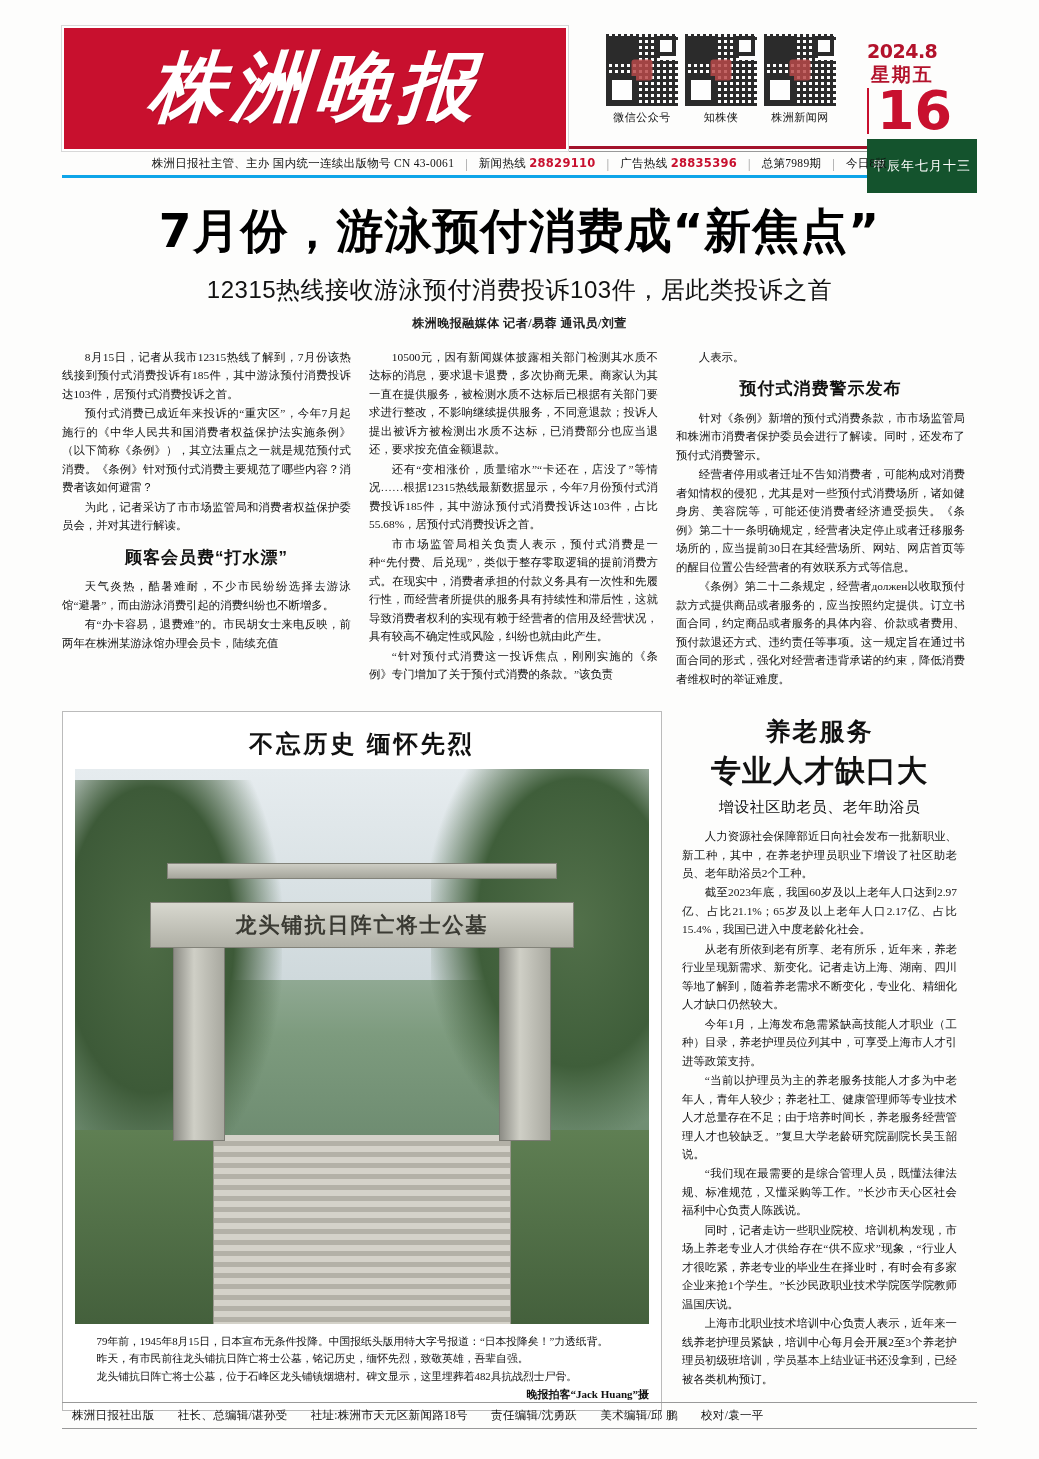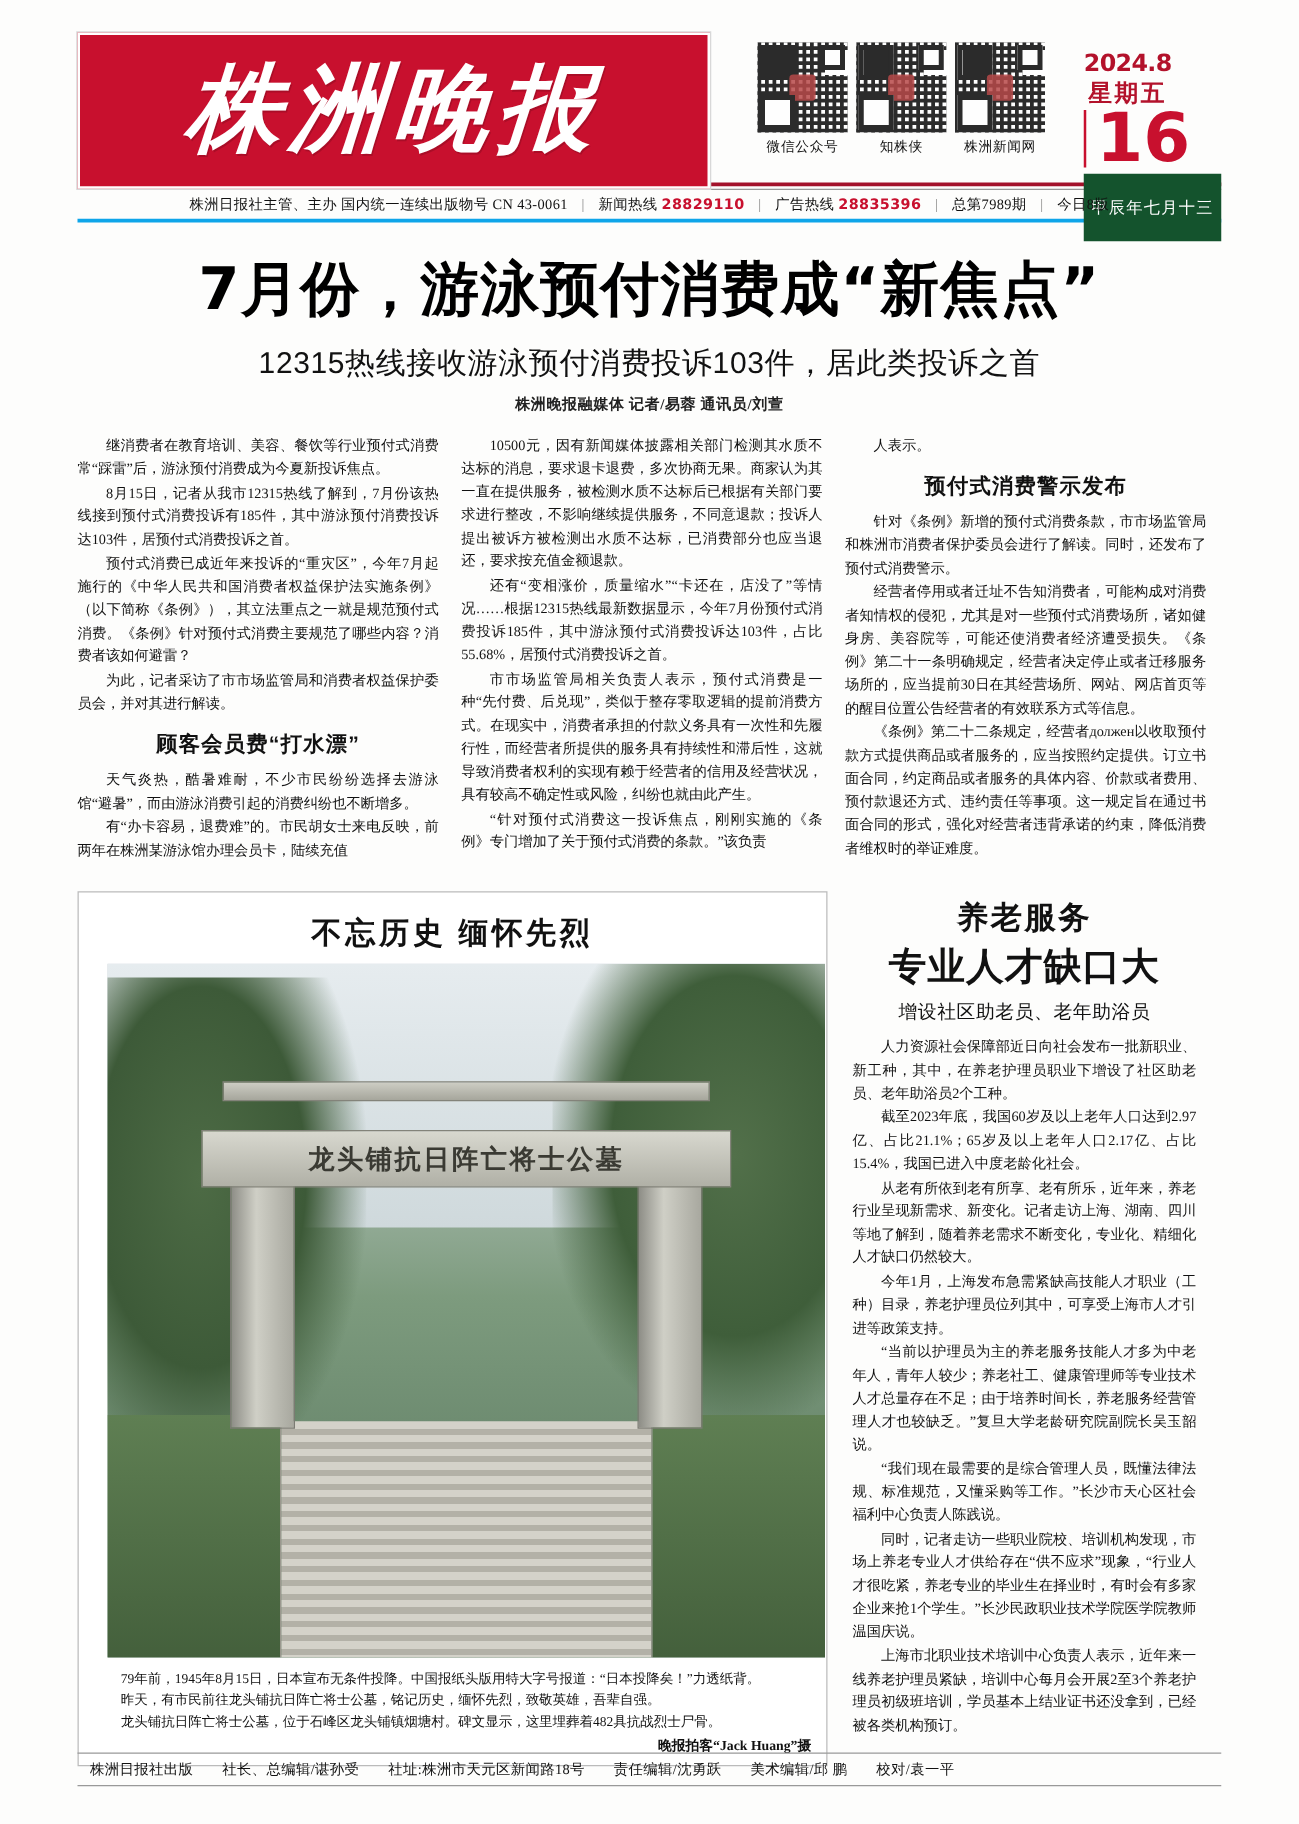--- a/index.html
+++ b/index.html
@@ -100,21 +100,20 @@
   .lower { display: flex; gap: 20px; margin-top: 22px; }
   .photo-block { width: 600px; border: 1px solid #bbb; background: #fff; padding: 10px 12px 8px; }
   .photo-title {
     text-align: center; font-family: "Liberation Sans", sans-serif; font-weight: bold;
     font-size: 24px; letter-spacing: 3px; padding: 6px 0 9px;
   }
   .photo {
     width: 100%; height: 555px; position: relative; overflow: hidden;
     background:
       linear-gradient(180deg,#cfd8dd 0%,#bcc9cf 16%,#9fb4a4 30%,#7d9b7e 48%,#6d8b70 68%,#5d7a61 100%);
-    margin-left: 11px;
   }
   .sky { position: absolute; inset: 0 0 62% 0; background: linear-gradient(180deg,#e6ecef,#cfd9dc); }
   .tree-l { position: absolute; left: -6%; top: 2%; width: 42%; height: 72%;
     background: radial-gradient(ellipse at 45% 40%, #4d6b45 0%, #3d5a38 45%, rgba(46,70,42,0) 72%); }
   .tree-r { position: absolute; right: -8%; top: 0%; width: 46%; height: 66%;
     background: radial-gradient(ellipse at 55% 42%, #52704a 0%, #3f5e3a 48%, rgba(50,74,45,0) 74%); }
   .gate-l, .gate-r {
     position: absolute; bottom: 33%; width: 52px; height: 40%;
     background: linear-gradient(90deg,#8d8d86,#cfcfc6 40%,#a8a89f);
     border: 1px solid #7b7b73;
@@ -226,21 +225,20 @@
   </div>
 
   <div class="headline-wrap">
     <h1 class="headline">7月份，游泳预付消费成“新焦点”</h1>
     <div class="subhead">12315热线接收游泳预付消费投诉103件，居此类投诉之首</div>
     <div class="byline">株洲晚报融媒体 记者/易蓉  通讯员/刘萱</div>
   </div>
 
   <div class="cols">
     <div class="col">
-      <p>继消费者在教育培训、美容、餐饮等行业预付式消费常“踩雷”后，游泳预付消费成为今夏新投诉焦点。</p>
       <p>8月15日，记者从我市12315热线了解到，7月份该热线接到预付式消费投诉有185件，其中游泳预付消费投诉达103件，居预付式消费投诉之首。</p>
       <p>预付式消费已成近年来投诉的“重灾区”，今年7月起施行的《中华人民共和国消费者权益保护法实施条例》（以下简称《条例》），其立法重点之一就是规范预付式消费。《条例》针对预付式消费主要规范了哪些内容？消费者该如何避雷？</p>
       <p>为此，记者采访了市市场监管局和消费者权益保护委员会，并对其进行解读。</p>
       <div class="sec-title">顾客会员费“打水漂”</div>
       <p>天气炎热，酷暑难耐，不少市民纷纷选择去游泳馆“避暑”，而由游泳消费引起的消费纠纷也不断增多。</p>
       <p>有“办卡容易，退费难”的。市民胡女士来电反映，前两年在株洲某游泳馆办理会员卡，陆续充值</p>
     </div>
 
     <div class="col">
       <p>10500元，因有新闻媒体披露相关部门检测其水质不达标的消息，要求退卡退费，多次协商无果。商家认为其一直在提供服务，被检测水质不达标后已根据有关部门要求进行整改，不影响继续提供服务，不同意退款；投诉人提出被诉方被检测出水质不达标，已消费部分也应当退还，要求按充值金额退款。</p>

